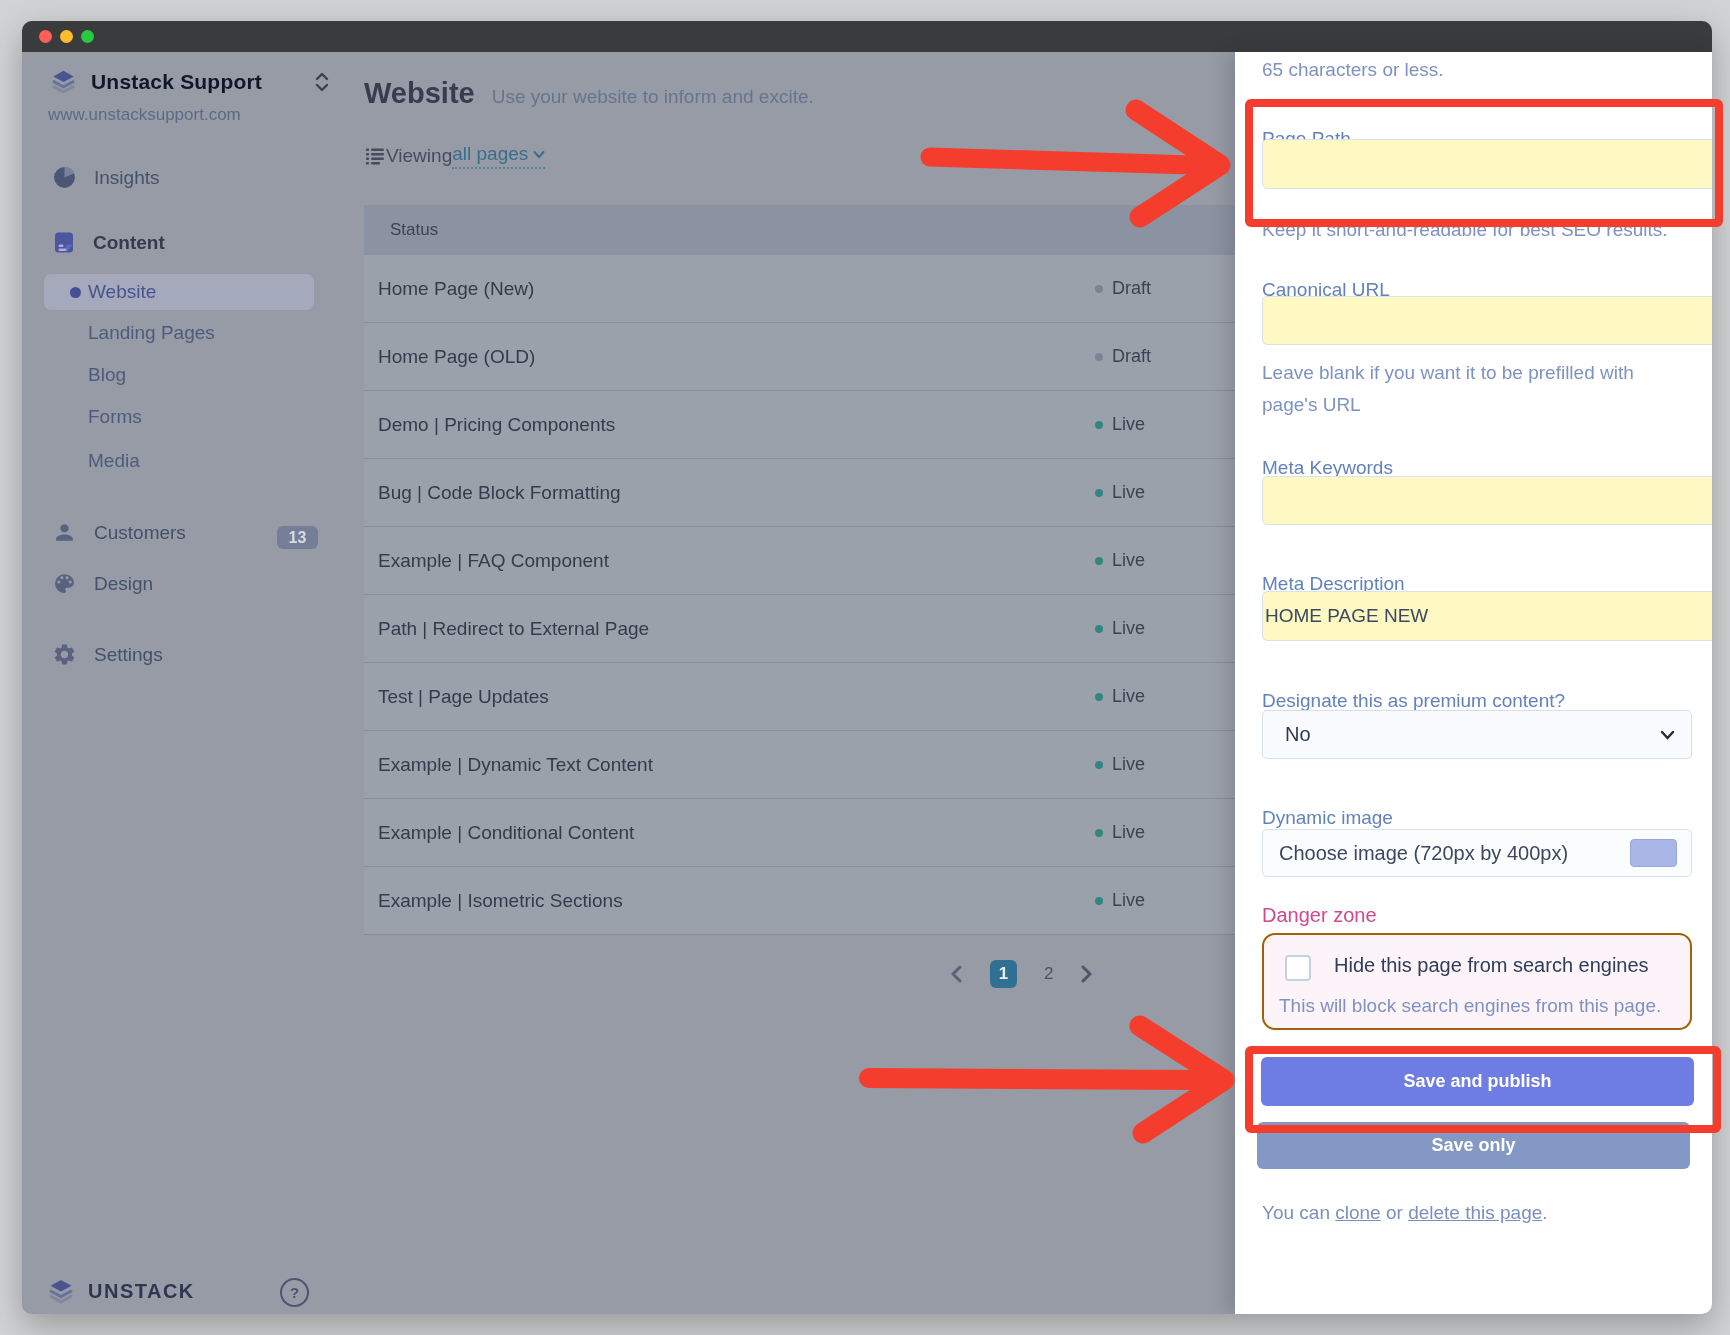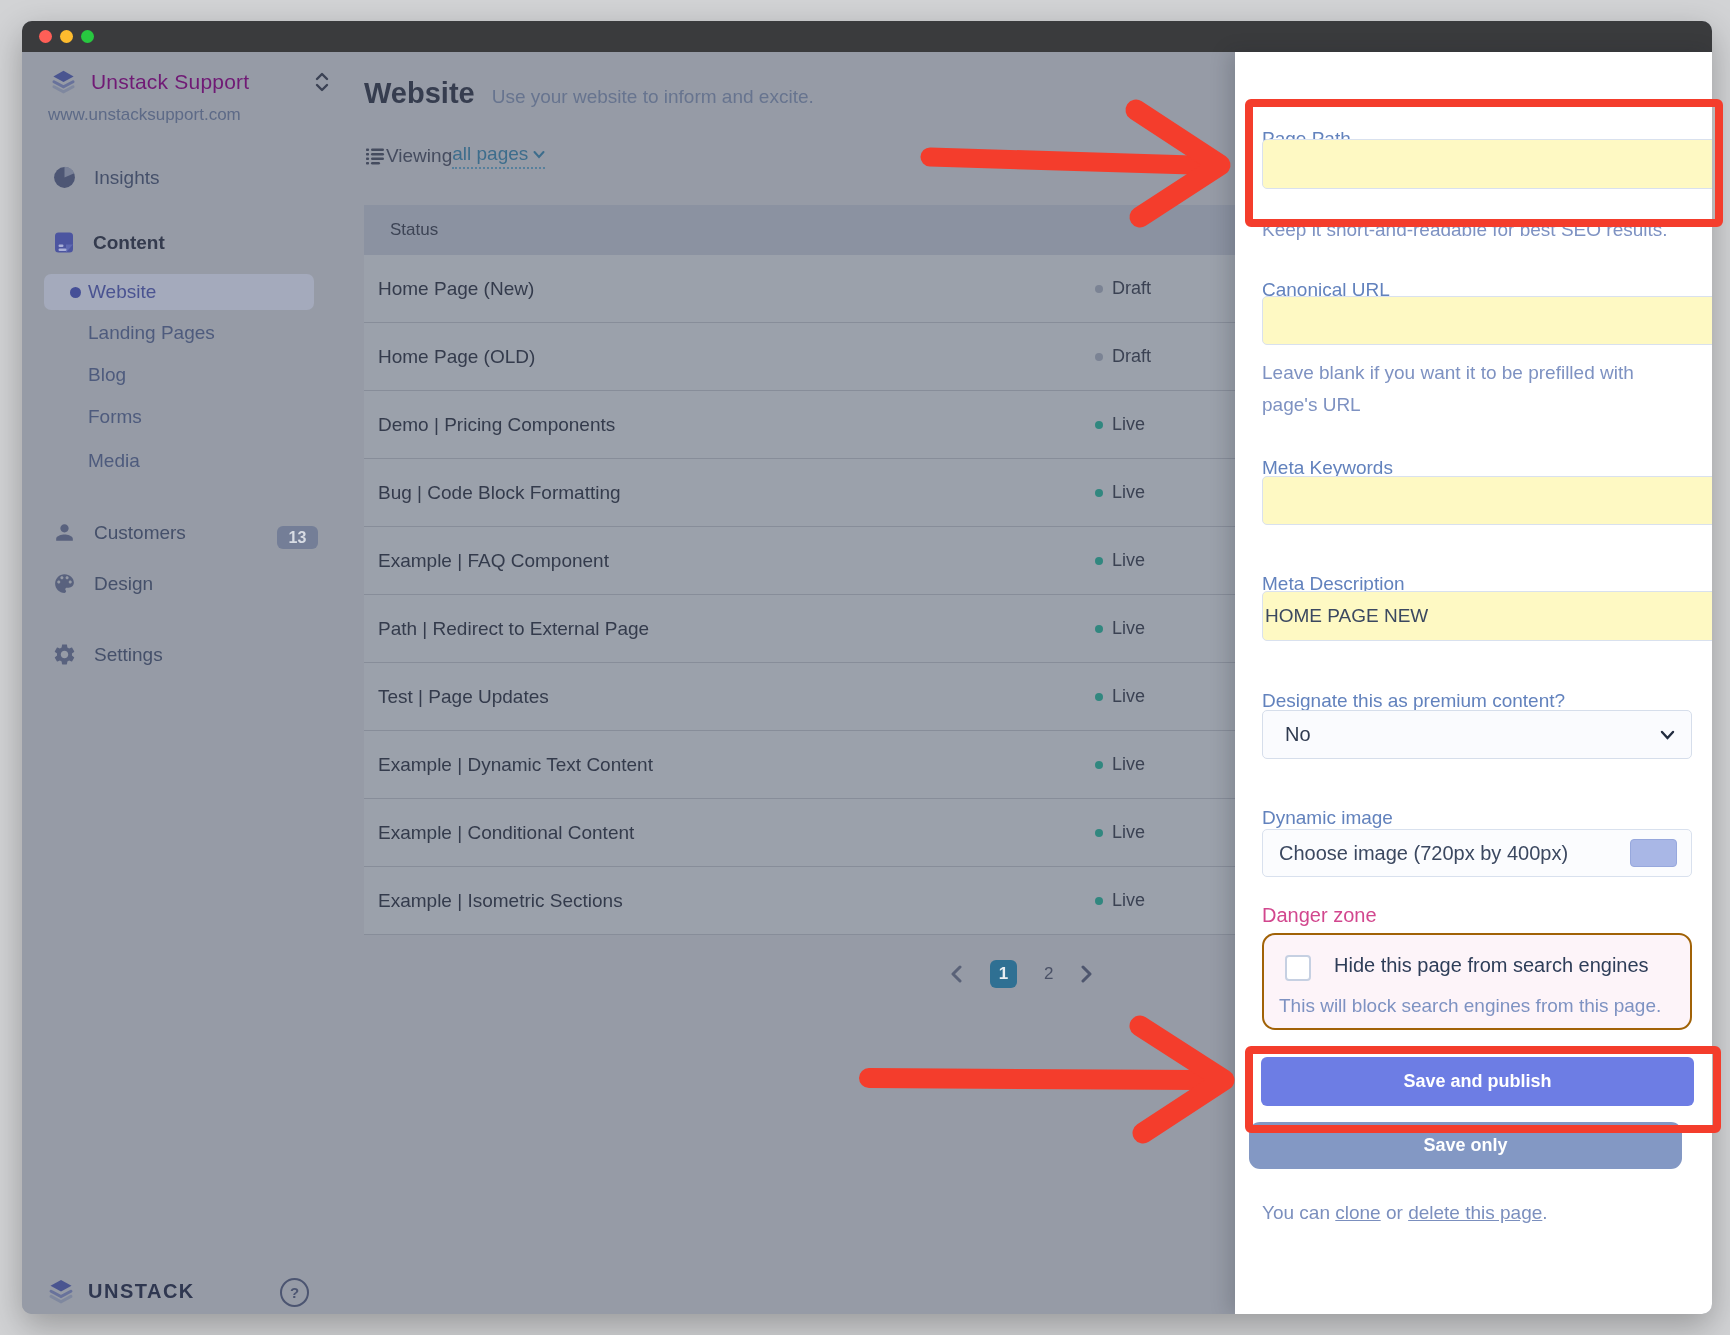--- a/index.html
+++ b/index.html
@@ -9,21 +9,21 @@
           overflow:hidden;background:#969ba6;box-shadow:0 12px 34px rgba(0,0,0,.28);}
   .titlebar{position:absolute;left:0;top:0;right:0;height:31px;background:#3a3b3d;display:flex;
             align-items:center;padding-left:17px;gap:8px;}
   .tl{width:13px;height:13px;border-radius:50%;}
   .tl.red{background:#ff5f57}.tl.yellow{background:#febc2e}.tl.green{background:#28c840}
   .app{position:absolute;left:0;top:31px;right:0;bottom:0;}
 
   
   .sidebar{position:absolute;left:0;top:0;width:330px;bottom:0;background:#969ba6;}
   .side-abs{position:absolute;display:flex;align-items:center;}
-  .org-name{font-size:21px;color:#701a75;font-weight:normal;letter-spacing:.2px;}
+  .org-name{font-size:21px;color:#0f172a;font-weight:bold;letter-spacing:.2px;}
   .org-url{font-size:17px;color:#5d6a87;}
   .nav-label{font-size:19px;color:#45506a;}
   .nav-label.sub{color:#4e5b7d;}
   .nav-label.strong{font-weight:bold;color:#343b4e;}
   .pill{position:absolute;left:22px;top:222px;width:270px;height:36px;border-radius:7px;background:#a4aabc;}
   .pill-dot{position:absolute;left:26px;top:13px;width:11px;height:11px;border-radius:50%;background:#454f97;}
   .pill-label{position:absolute;left:44px;top:7px;font-size:19px;color:#4a5391;}
   .badge{position:absolute;left:255px;top:474px;width:41px;height:23px;border-radius:6px;background:#747e97;
          color:#d8dce4;font-size:16px;font-weight:bold;display:flex;align-items:center;justify-content:center;}
   .brand-text{font-size:20px;font-weight:bold;letter-spacing:1.5px;color:#2f3750;}
@@ -340,20 +340,21 @@
         <span class="pg-chevron">
           <svg width="13" height="18" viewBox="0 0 13 18">
               <path d="M3 2 10 9 3 16" stroke="#4e566e" stroke-width="3" fill="none" stroke-linecap="round" stroke-linejoin="round"></path>
             </svg>
         </span>
       </div>
     </div>
 
     <div class="drawer">
 
+      <div class="d-abs d-help" style="top:2px;">65 characters or less.</div>
 
       <div class="d-abs d-label" style="top:64px;">Page Path</div>
       <input class="d-abs d-input" style="top: 87px; height: 50px;">
       <div class="d-abs d-help" style="top:162px;">Keep it short-and-readable for best SEO results.</div>
 
       <div class="d-abs d-label" style="top:215px;">Canonical URL</div>
       <input class="d-abs d-input" style="top: 244px;">
       <div class="d-abs d-help" style="top:305px;">Leave blank if you want it to be prefilled with page's URL</div>
 
       <div class="d-abs d-label" style="top:393px;">Meta Keywords</div>
@@ -377,21 +378,21 @@
       </div>
 
       <div class="d-abs danger-title" style="top:852px;">Danger zone</div>
       <div class="d-abs danger-box" style="top:881px;">
         <span class="checkbox"></span>
         <span class="danger-check-label">Hide this page from search engines</span>
         <span class="danger-help">This will block search engines from this page.</span>
       </div>
 
       <button class="d-abs btn primary" style="top:1005px;left:26px;">Save and publish</button>
-      <button class="d-abs btn secondary" style="top:1070px;left:14px;border-radius:11px;">Save only</button>
+      <button class="d-abs btn secondary" style="top:1070px;left:22px;">Save only</button>
 
       <div class="d-abs d-footer" style="top:1150px;"><span>You can </span><a href="#">clone</a><span> or </span><a href="#">delete this page</a><span>.</span></div>
     </div>
   </div>
 </div>
 
 <div id="anno-rect-1" class="anno-rect"></div>
 <div id="anno-rect-2" class="anno-rect"></div>
 
 <svg id="arrows" width="1730" height="1335" viewBox="0 0 1730 1335">

